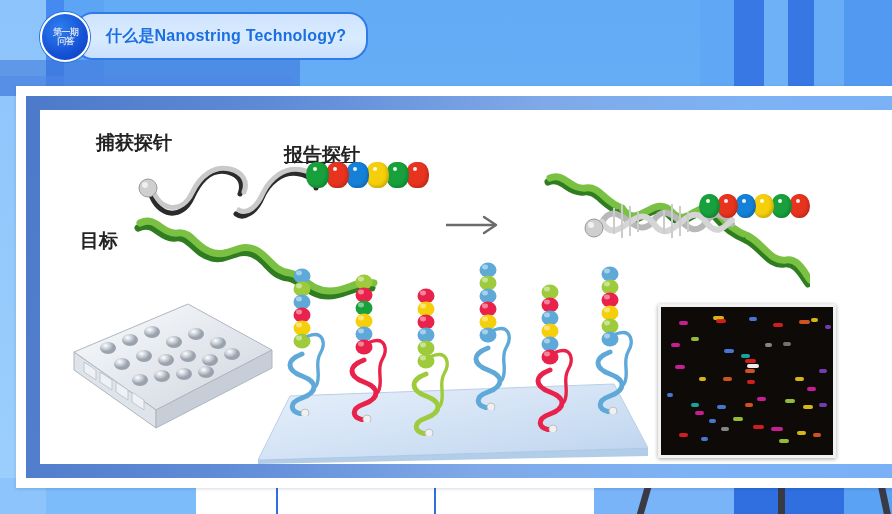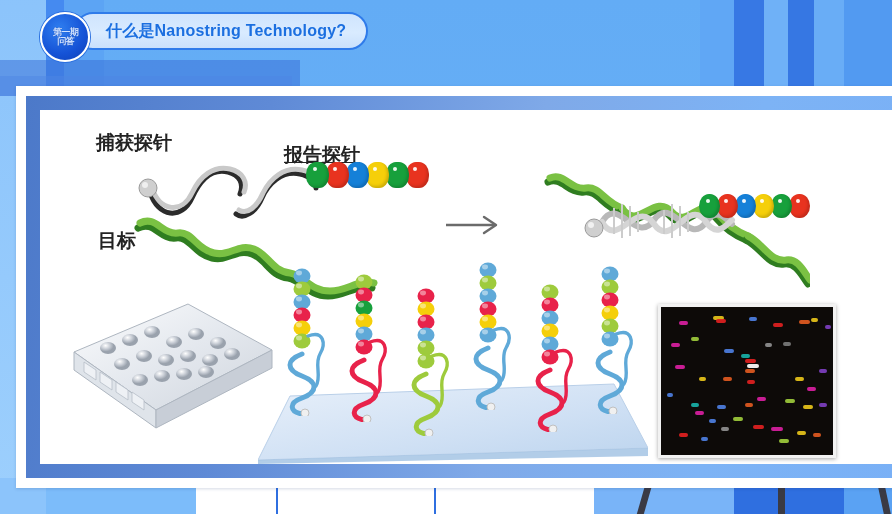--- a/index.html
+++ b/index.html
@@ -40,21 +40,21 @@
     overflow:hidden;
   }
   .badge-glyph{
     color:#cfe2ff;font-size:10px;line-height:10px;letter-spacing:-1px;
     transform:scale(.92);text-align:center;font-weight:bold;
     text-shadow:0 0 1px #0a3ba8;
     white-space:nowrap;
   }
   .badge-glyph span{display:block;}
   .pill{
-    margin-left:-16px;height:38px;border-radius:19px;
+    margin-left:-16px;height:48px;border-radius:19px;
     border:2px solid #2f7bea;
     background:linear-gradient(180deg,#cfe4fd 0%,#d9ebff 55%,#c9e0fc 100%);
     display:flex;align-items:center;
     padding:0 20px 0 30px;
     box-sizing:border-box;
     position:relative;z-index:2;
   }
   .pill-text{
     color:#1b6fe0;font-size:16px;font-weight:bold;white-space:nowrap;
     letter-spacing:.2px;
@@ -73,21 +73,21 @@
   }
   .canvas{
     position:absolute;left:14px;top:14px;right:14px;bottom:14px;
     background:#ffffff;overflow:hidden;
   }
 
   
   .lbl{position:absolute;color:#232323;font-size:19px;font-weight:bold;white-space:nowrap;}
   .lbl-capture{left:56px;top:20px;}
   .lbl-reporter{left:244px;top:32px;text-decoration:underline;}
-  .lbl-target{left:58px;top:118px;}
+  .lbl-target{left:40px;top:118px;}
   .lbl-complex{left:596px;top:46px;}
 
   
   .arrow{position:absolute;left:404px;top:105px;width:58px;height:20px;}
 
   
   .beads{position:absolute;display:flex;align-items:center;}
   .bead{width:23px;height:26px;border-radius:10px/12px;margin-right:-3px;position:relative;
         box-shadow:inset -2px -2px 3px rgba(0,0,0,.16);}
   .bead::after{content:"";position:absolute;left:7px;top:5px;width:4px;height:4px;

